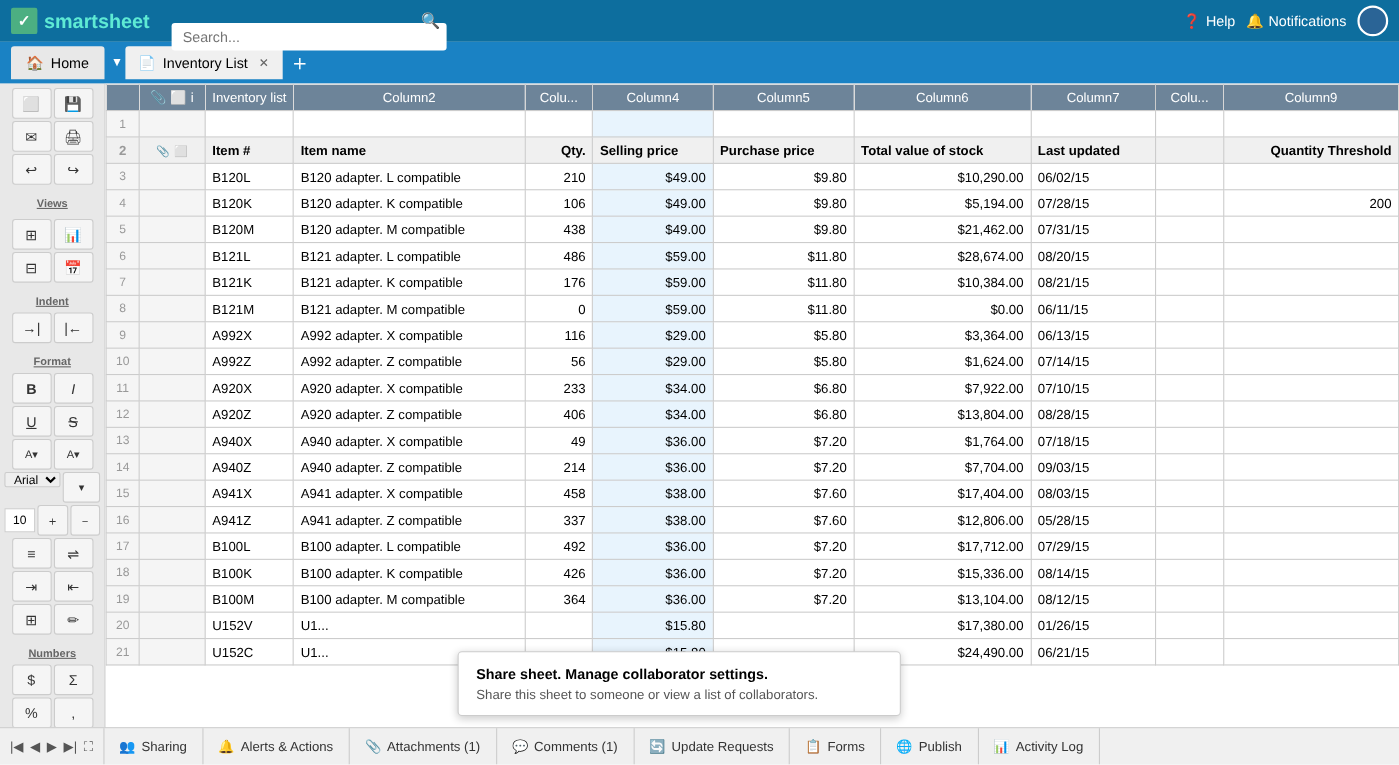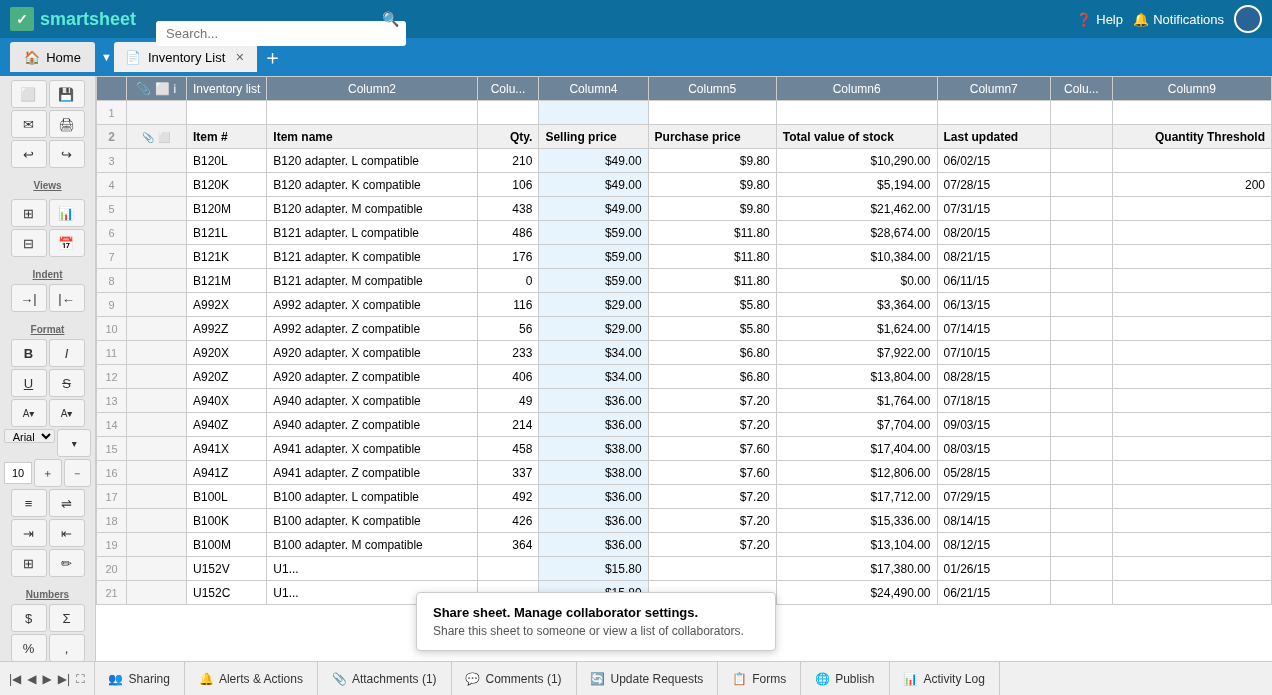--- a/index.html
+++ b/index.html
@@ -290,21 +290,21 @@
     .share-tooltip {
       position: absolute;
       bottom: 10px;
       left: 320px;
       background: white;
       border: 1px solid #ccc;
       border-radius: 4px;
       padding: 12px 16px;
       font-size: 13px;
       box-shadow: 0 2px 8px rgba(0,0,0,0.2);
-      width: 360px;
+      width: 403px;
       z-index: 100;
     }
     .share-tooltip-title {
       font-weight: bold;
       margin-bottom: 4px;
       font-size: 13px;
     }
     .share-tooltip-desc {
       color: #555;
       font-size: 12px;

